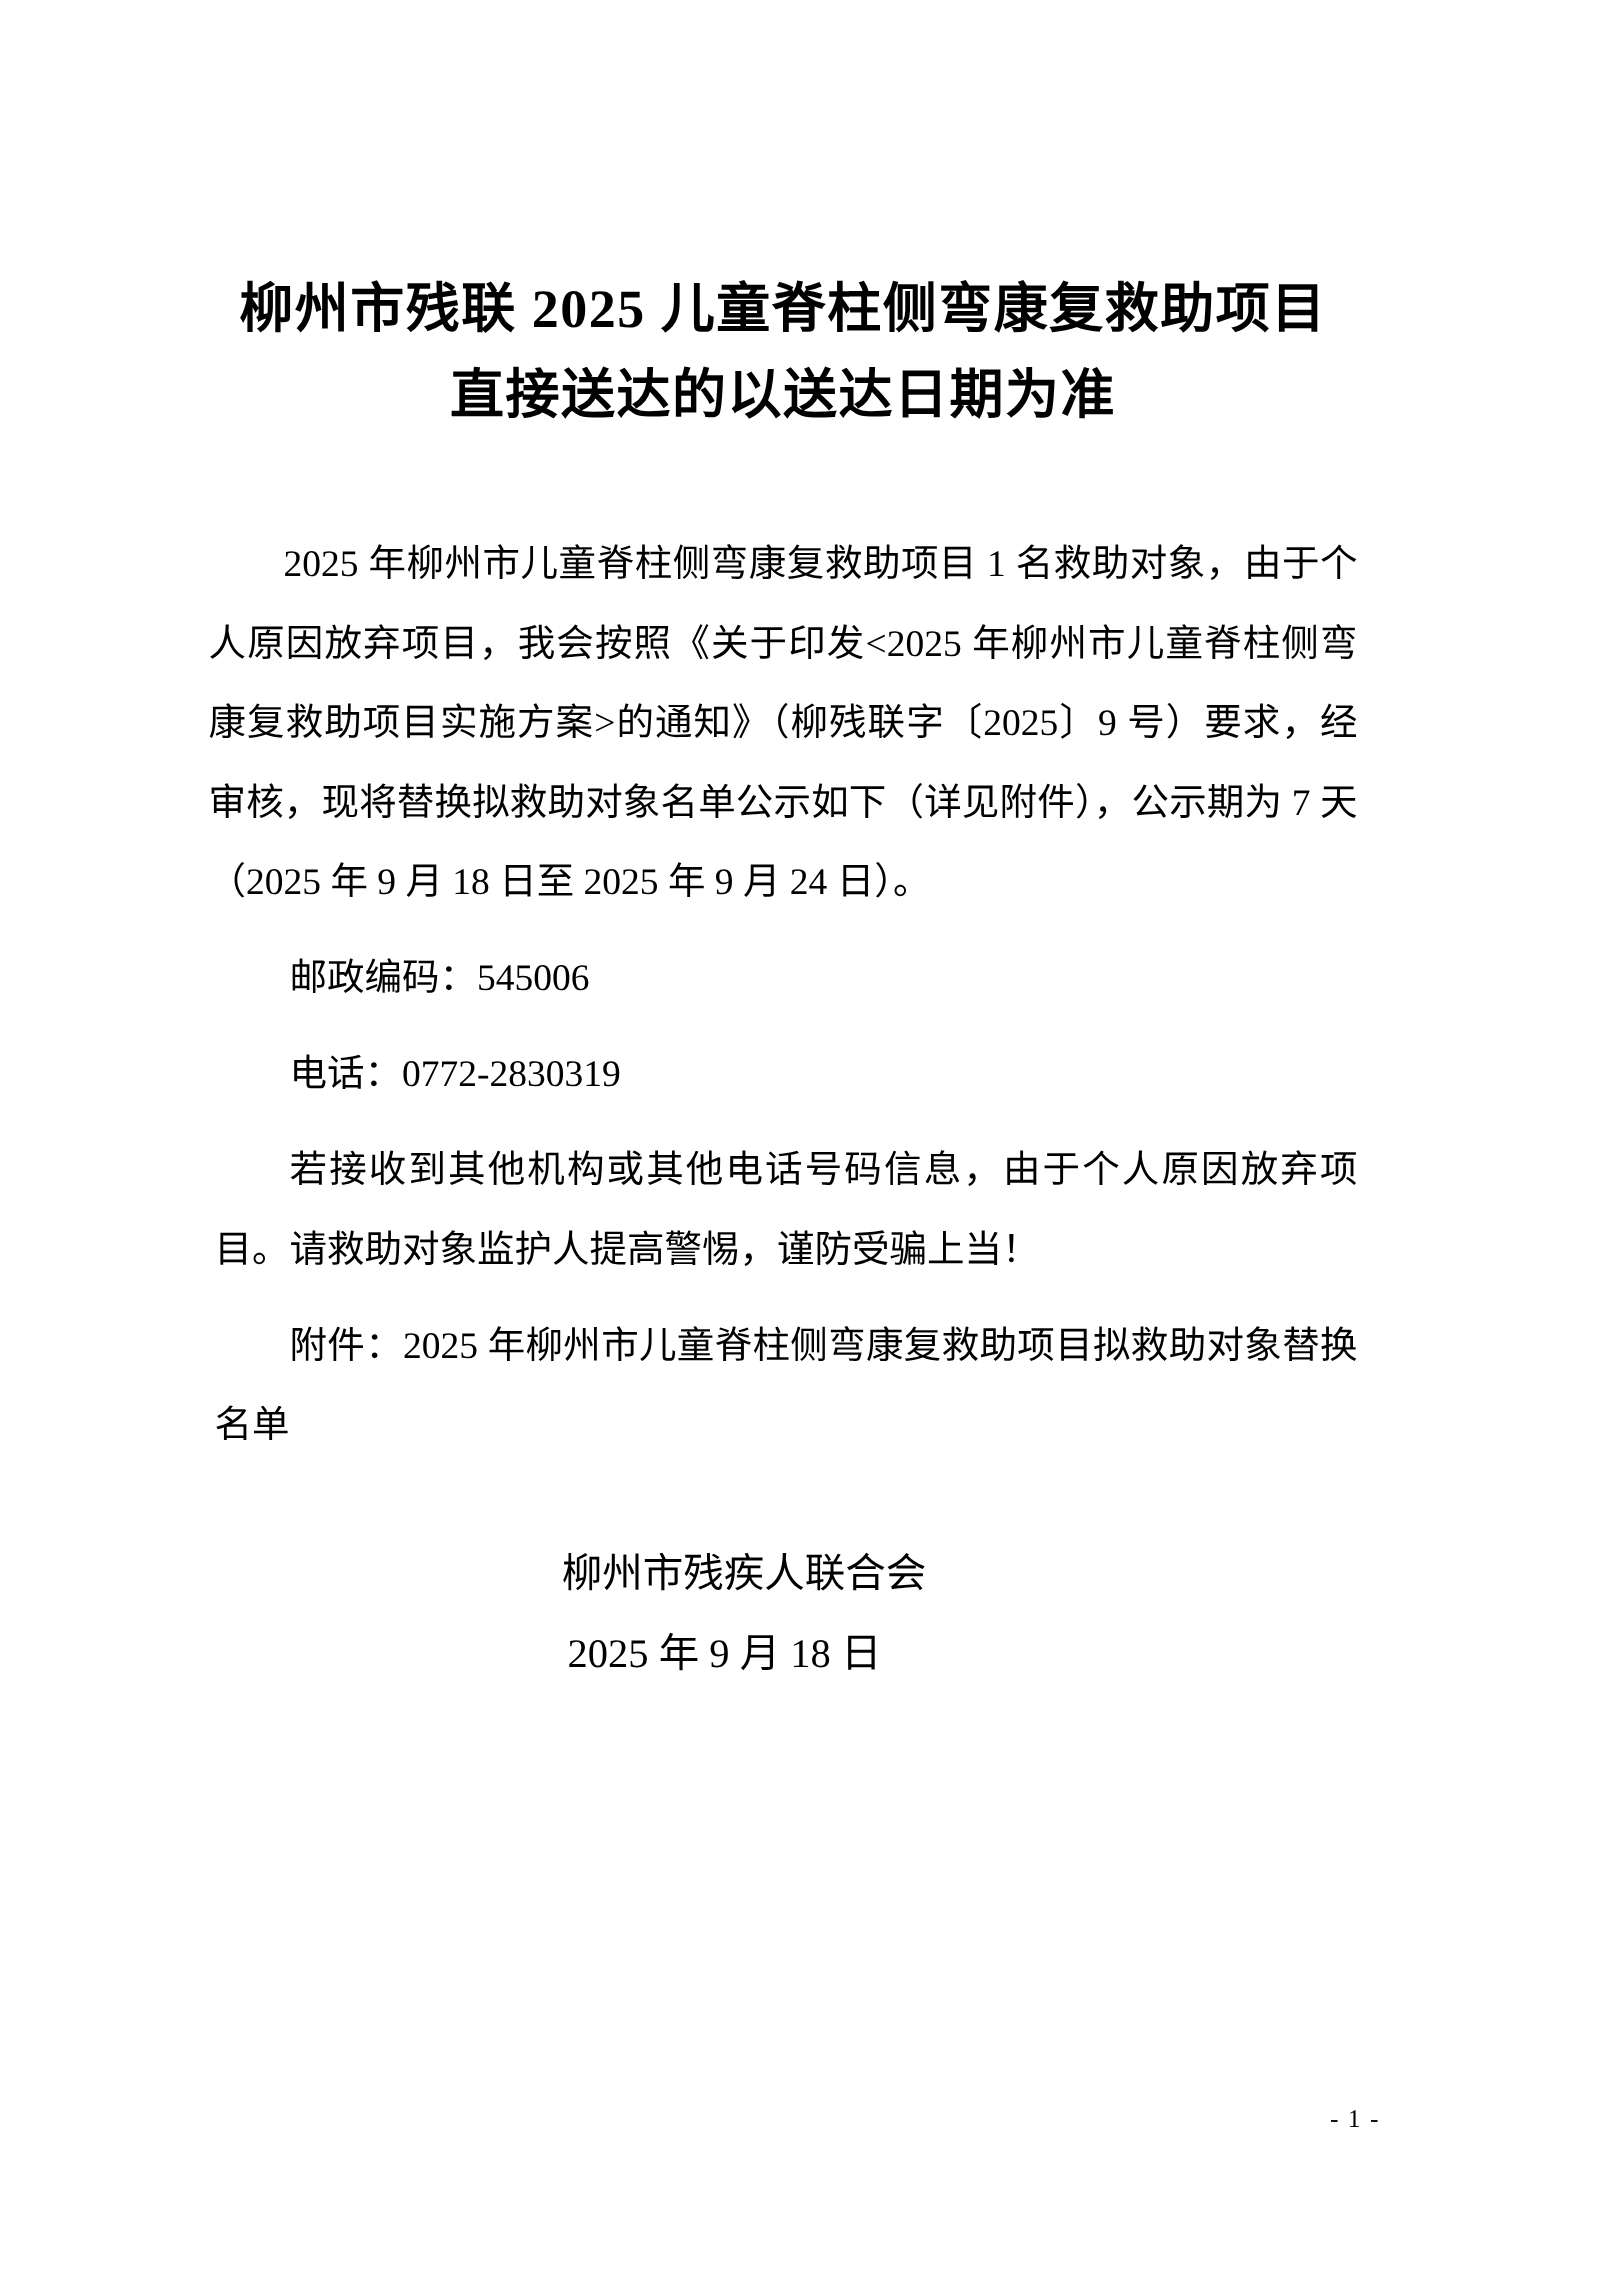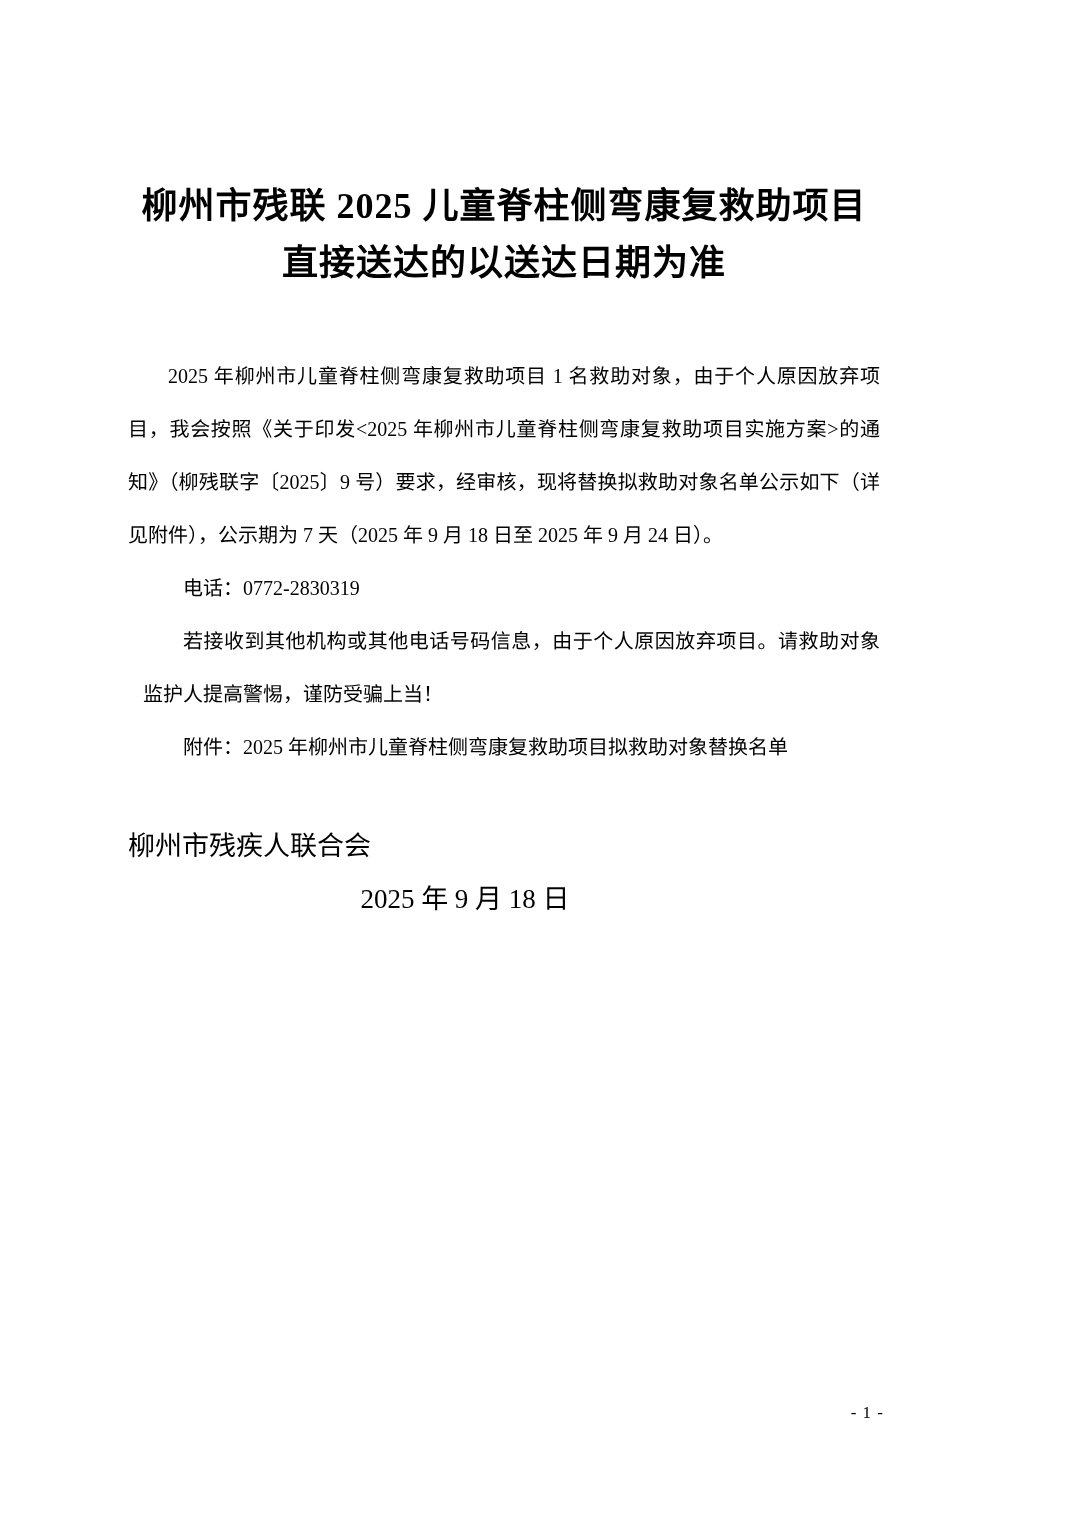--- a/index.html
+++ b/index.html
@@ -8,62 +8,63 @@
     background: #ffffff;
   }
   .sheet {
     position: relative;
     width: 996px;
     height: 1520px;
     background: #ffffff;
     color: #000000;
     font-family: "Liberation Serif", "DejaVu Serif", serif;
     overflow: hidden;
+    padding-left: 36px;
   }
   .content {
     position: absolute;
     left: 128px;
     right: 116px;
     top: 0;
     padding-top: 178px;
   }
   .doc-title {
     margin: 0 0 58px 0;
     text-align: center;
     font-size: 36px;
     font-weight: bold;
     line-height: 57px;
     letter-spacing: 1px;
   }
   .doc-title .title-line {
     display: block;
   }
   .body-text p {
-    margin: 0;
-    font-size: 20px;
+    margin: 11px;
+    font-size: 25px;
     line-height: 53px;
     text-align: justify;
     text-justify: inter-ideograph;
   }
   
   .para-first {
     text-indent: 2em;
   }
   
   .para-shifted {
     margin-left: 15px !important;
     text-indent: 2em;
   }
   .signature {
     margin-top: 46px;
     font-size: 27px;
     line-height: 53px;
   }
   .signature .sig-org {
-    text-align: left;
+    text-align: center;
     padding-right: 52px;
   }
   .signature .sig-date {
     text-align: center;
     padding-right: 78px;
   }
   .page-number {
     position: absolute;
     right: 112px;
     top: 1403px;
@@ -78,20 +79,21 @@
 <div class="sheet">
   <div class="content">
 
     <h1 class="doc-title">
       <span class="title-line">柳州市残联 2025 儿童脊柱侧弯康复救助项目</span>
       <span class="title-line">直接送达的以送达日期为准</span>
     </h1>
 
     <div class="body-text">
       <p class="para-first">2025 年柳州市儿童脊柱侧弯康复救助项目 1 名救助对象，由于个人原因放弃项目，我会按照《关于印发&lt;2025 年柳州市儿童脊柱侧弯康复救助项目实施方案&gt;的通知》（柳残联字〔2025〕9 号）要求，经审核，现将替换拟救助对象名单公示如下（详见附件），公示期为 7 天（2025 年 9 月 18 日至 2025 年 9 月 24 日）。</p>
+      <p class="para-shifted">邮政编码：545006</p>
       <p class="para-shifted">电话：0772-2830319</p>
       <p class="para-shifted">若接收到其他机构或其他电话号码信息，由于个人原因放弃项目。请救助对象监护人提高警惕，谨防受骗上当！</p>
       <p class="para-shifted">附件：2025 年柳州市儿童脊柱侧弯康复救助项目拟救助对象替换名单</p>
     </div>
 
     <div class="signature">
       <p class="sig-org" style="margin:0">柳州市残疾人联合会</p>
       <p class="sig-date" style="margin:0">2025 年 9 月 18 日</p>
     </div>
 

